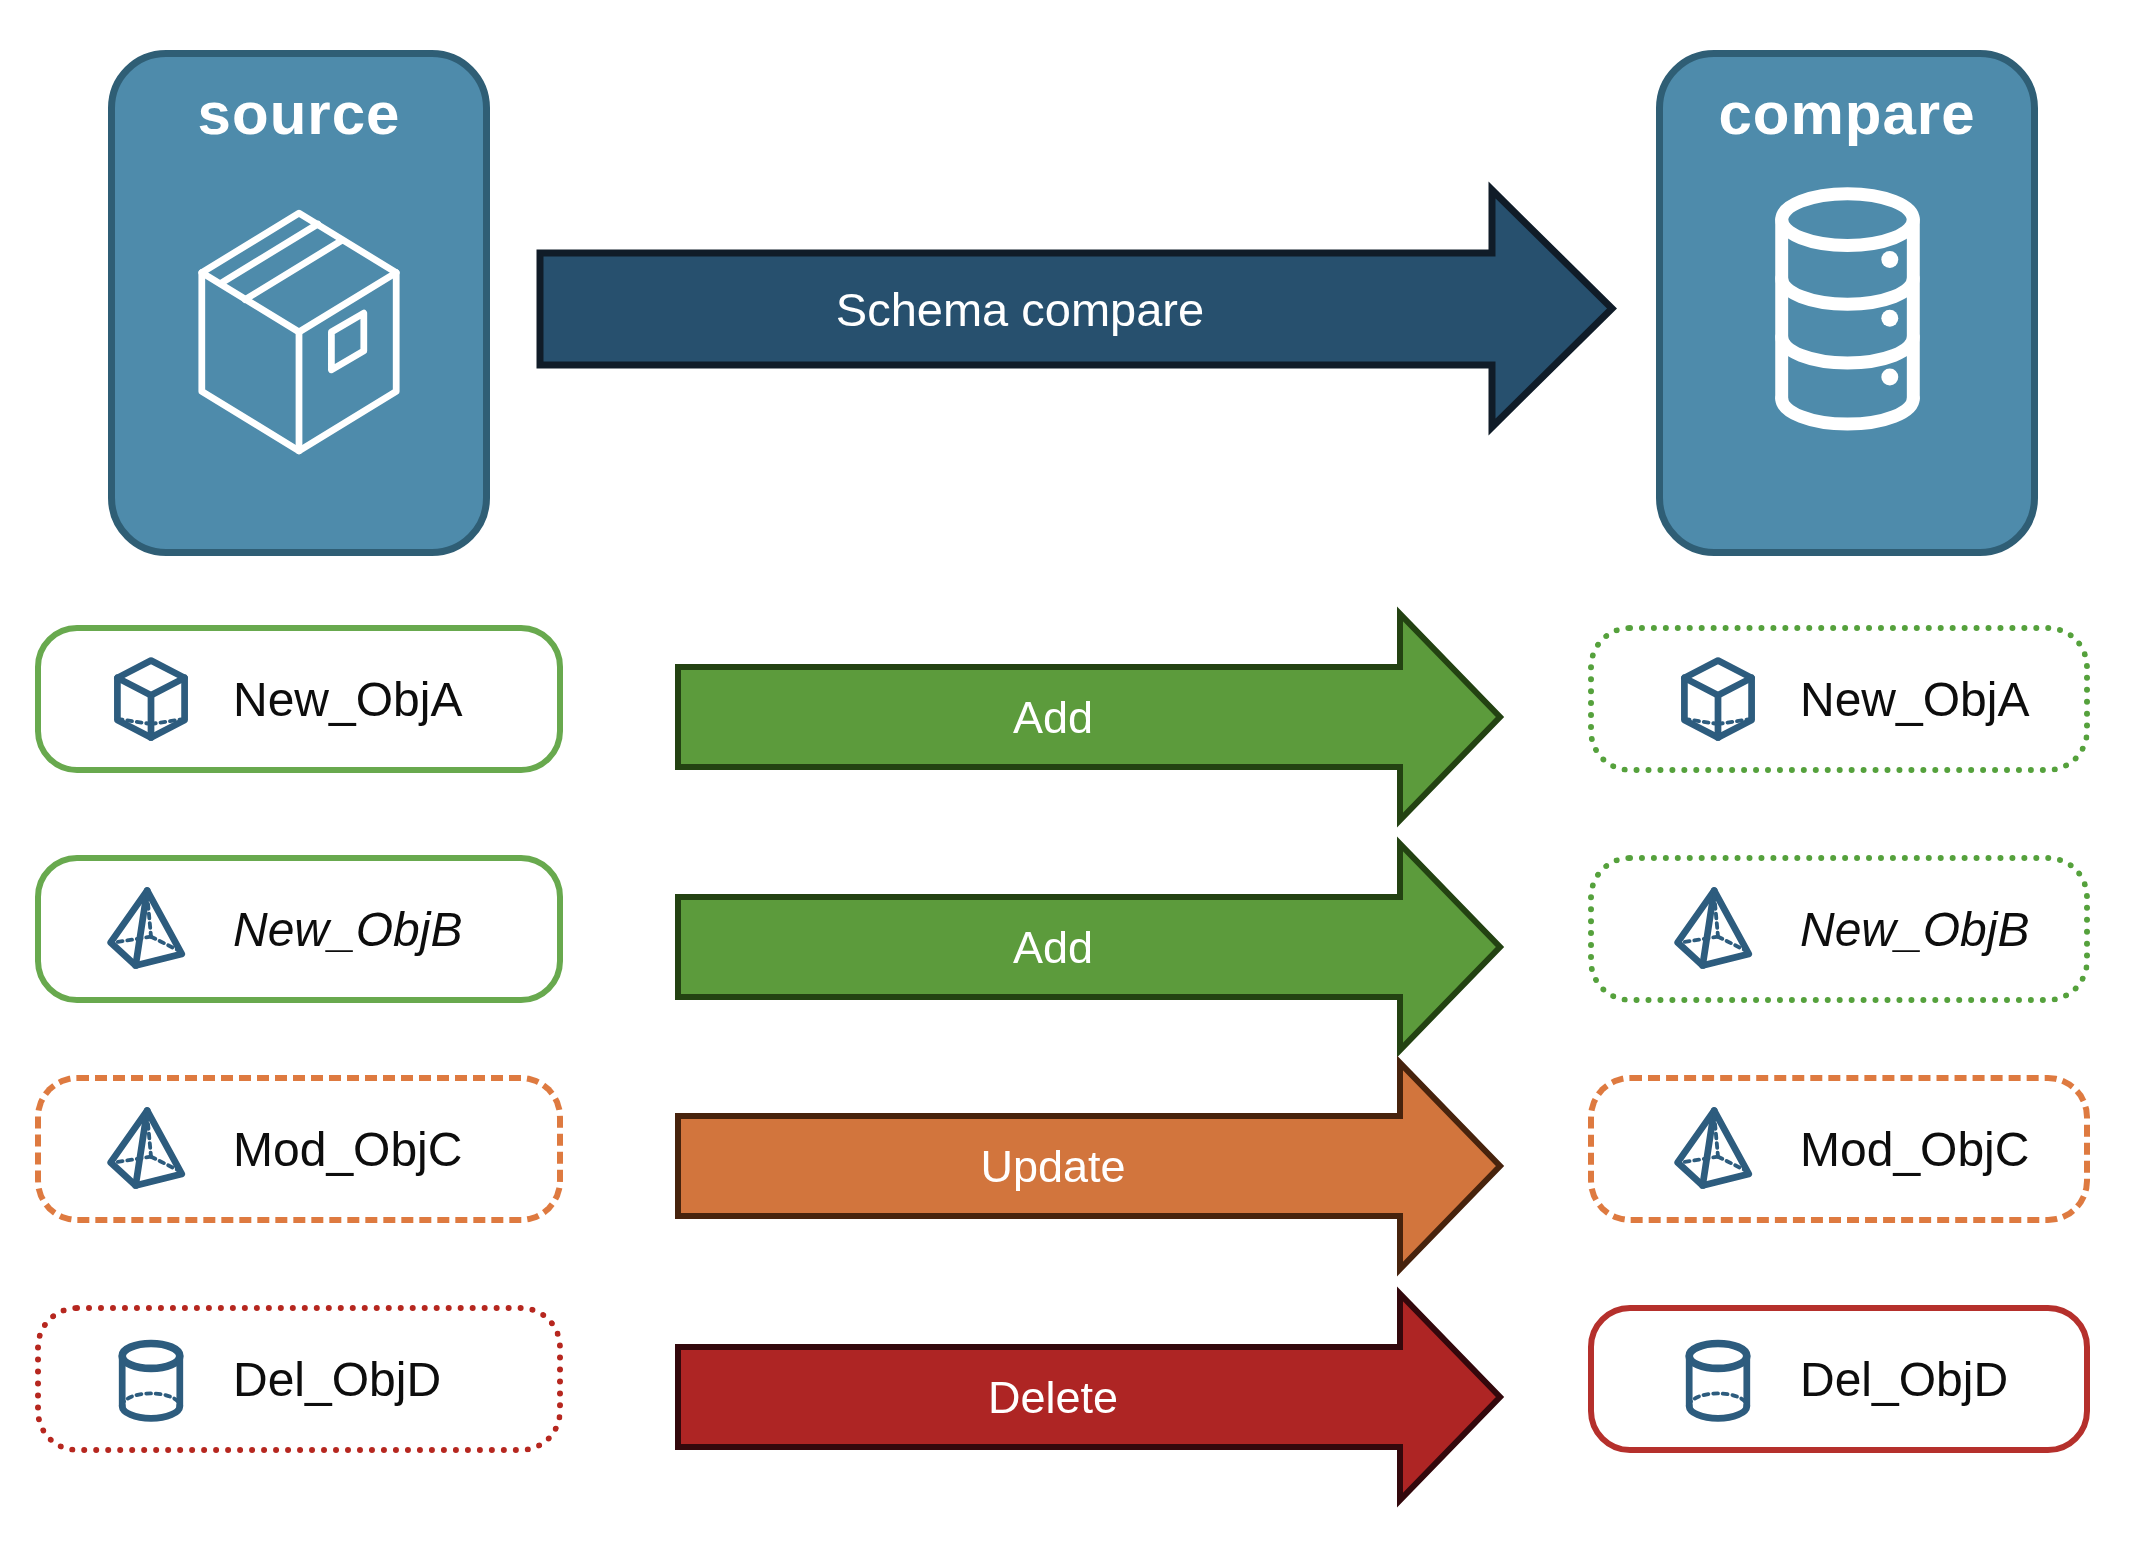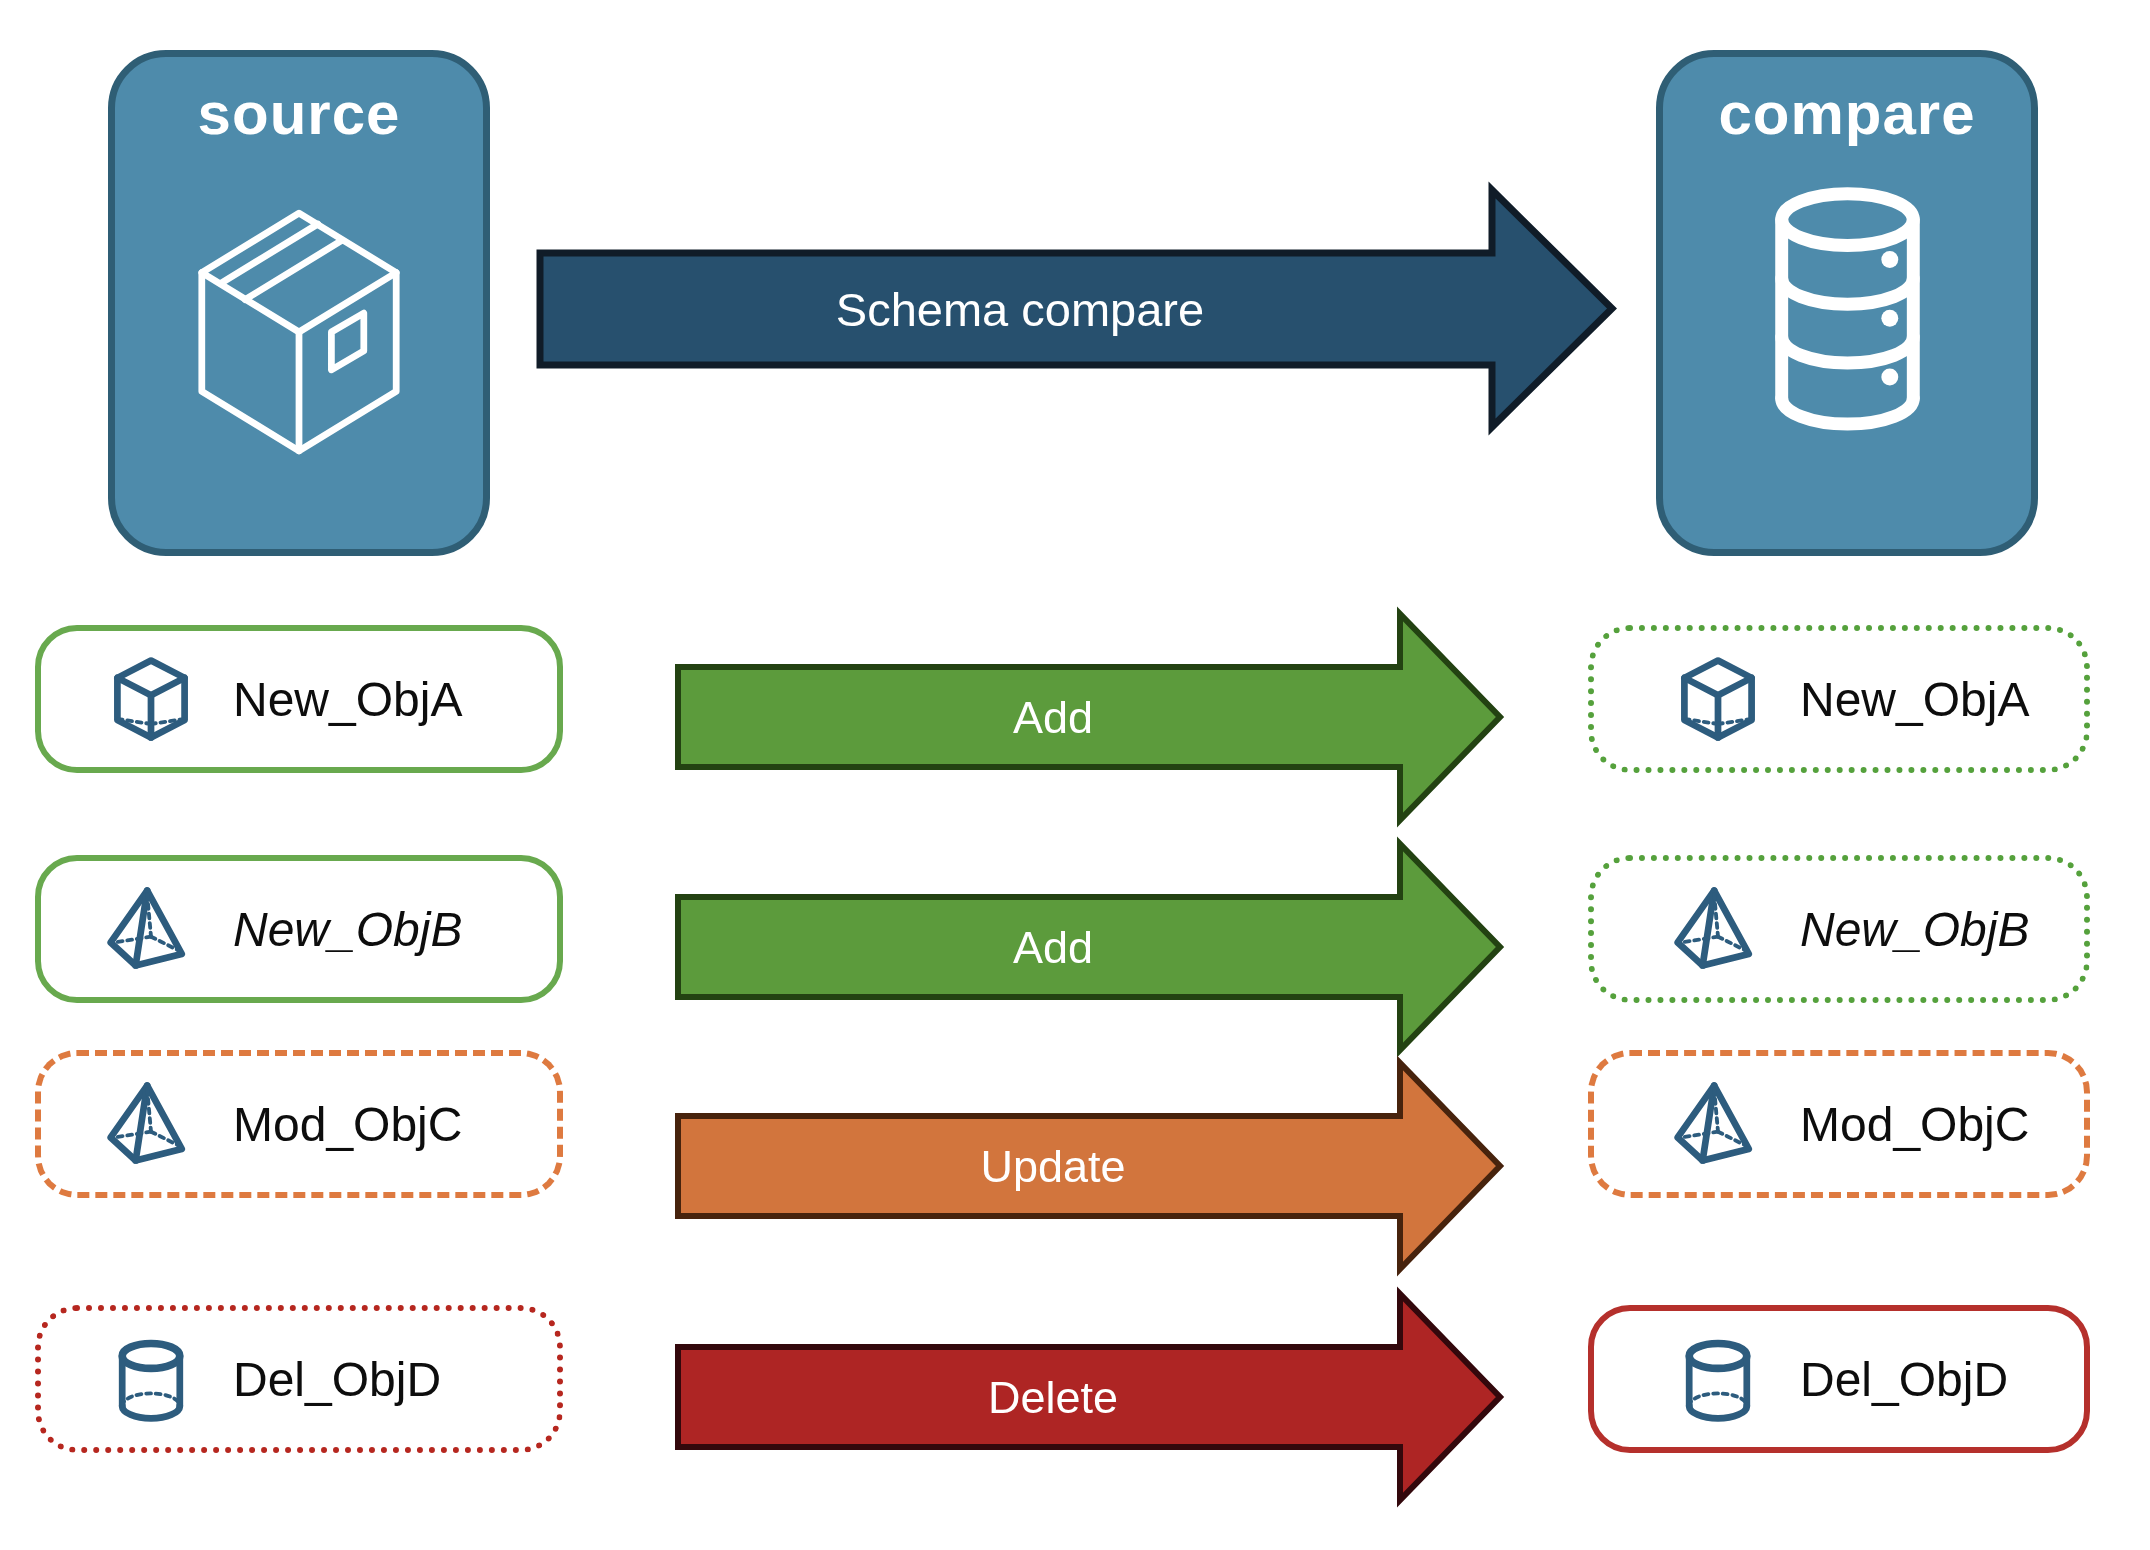--- a/index.html
+++ b/index.html
@@ -51,21 +51,21 @@
     border-radius:42px;
     box-sizing:border-box;
     background:#ffffff;
     display:flex;align-items:center;
     gap:34px;
   }
   .item-box.left{left:35px;width:528px;padding-left:62px;}
   .item-box.right{left:1588px;width:502px;padding-left:76px;}
   .item-box.r1{top:625px;}
   .item-box.r2{top:855px;font-style:italic;}
-  .item-box.r3{top:1050px;}
+  .item-box.r3{top:1075px;}
   .item-box.r4{top:1305px;text-align:center;}
   .item-icon{width:96px;height:96px;stroke:#2d5c7e;fill:none;flex:0 0 auto;}
   .item-label{
     font-size:48px;color:#0d0d0d;
     white-space:nowrap;
   }
   .dash4{stroke-dasharray:5 5;stroke-width:4;}
 </style>
 </head>
 <body>

